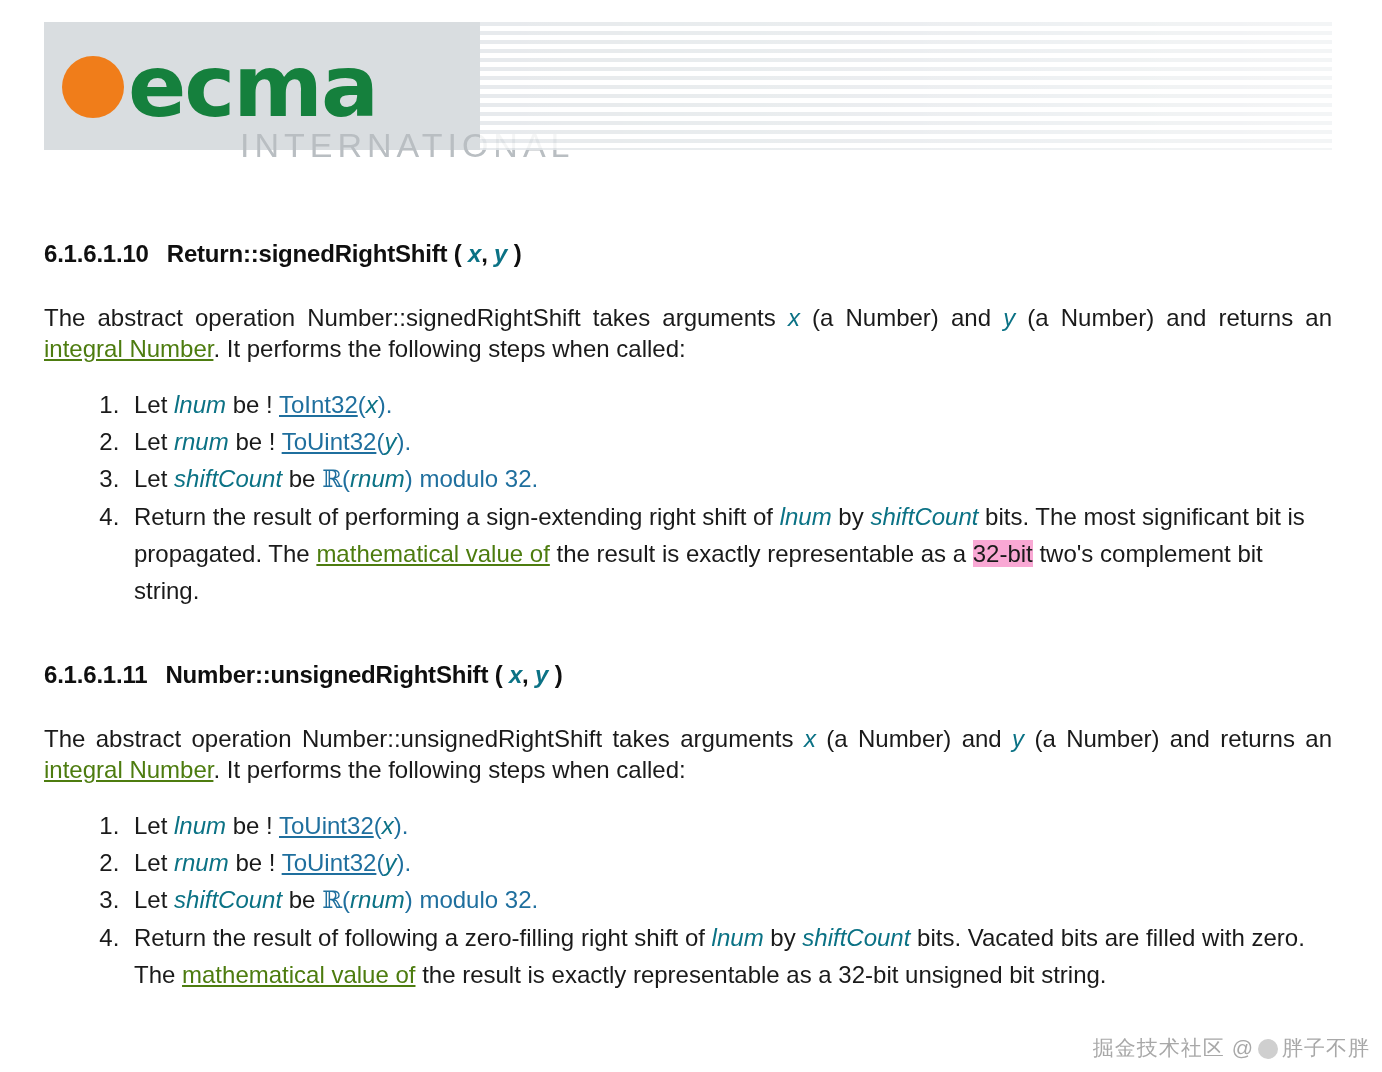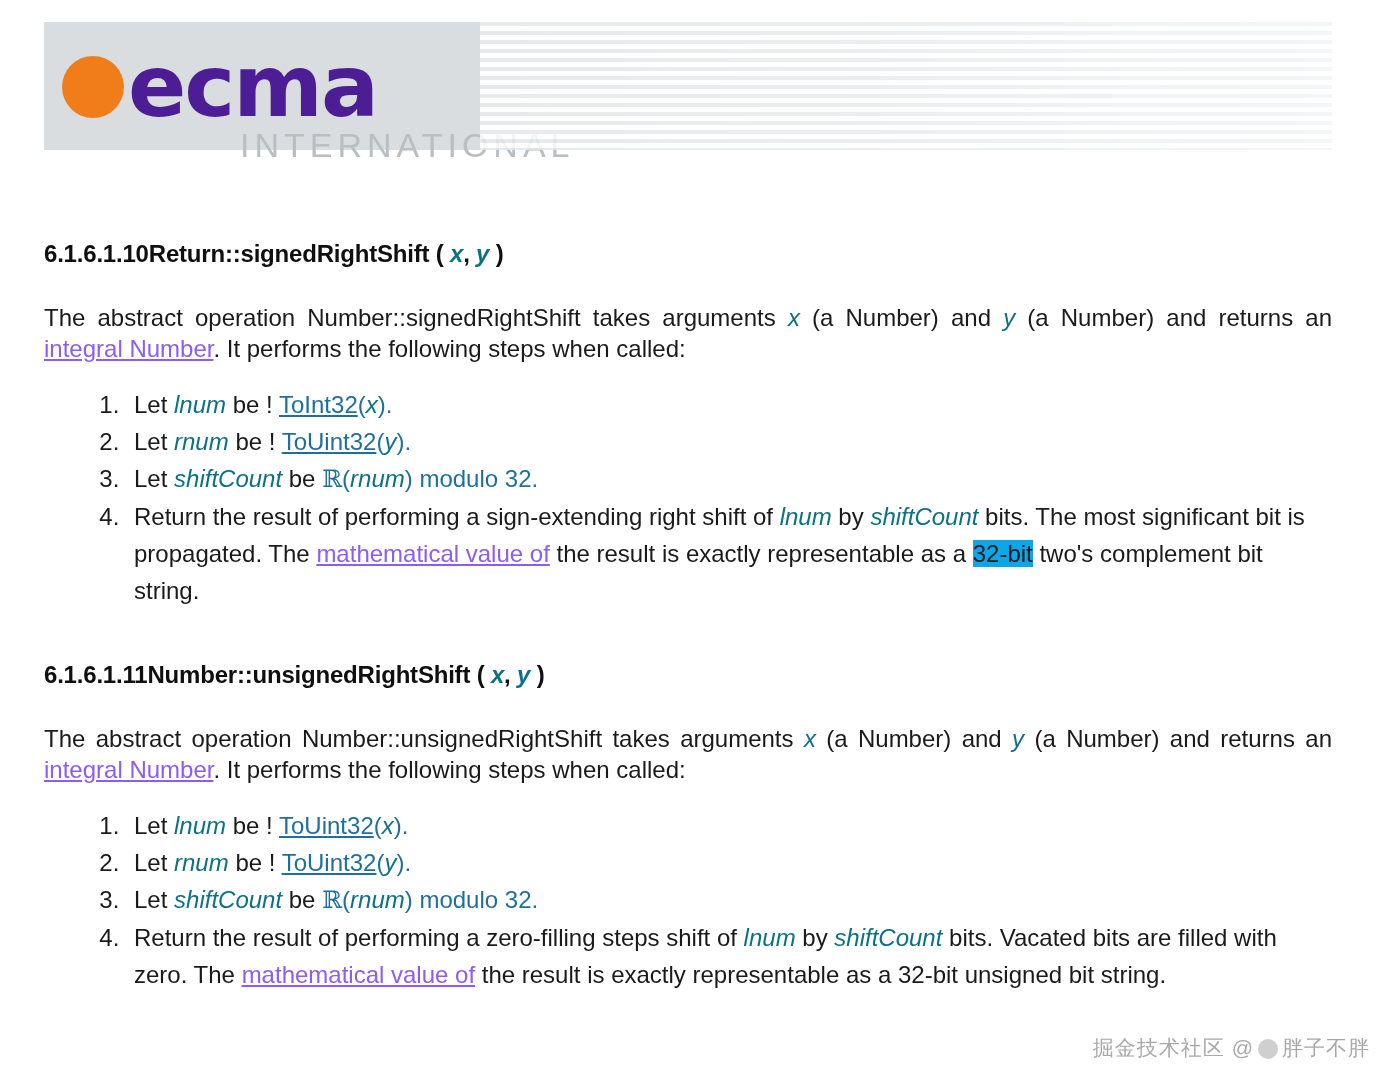--- a/index.html
+++ b/index.html
@@ -65,21 +65,21 @@
   }
   .ecma-word {
     position: absolute;
     left: 84px;
     top: 14px;
     font-family: "DejaVu Sans", sans-serif;
     font-size: 86px;
     line-height: 100px;
     font-weight: 700;
     letter-spacing: -2px;
-    color: #4c1d95;
+    color: #15803d;
   }
   .ecma-sub {
     position: absolute;
     left: 196px;
     top: 104px;
     font-family: "Liberation Sans", sans-serif;
     font-size: 34px;
     letter-spacing: 5px;
     color: #b9bec2;
     font-weight: 400;
@@ -93,21 +93,21 @@
     width: 1288px;
   }
 
   h3.clause {
     font-size: 24px;
     font-weight: 700;
     margin: 0 0 34px 0;
     color: #0f0f0f;
     letter-spacing: -0.2px;
   }
-  h3.clause .num { }
+  h3.clause .num { margin-right: 18px; }
 
   p.para {
     font-size: 24px;
     line-height: 31px;
     margin: 0 0 22px 0;
     text-align: justify;
     color: #1a1a1a;
   }
 
   ol.steps {
@@ -117,23 +117,23 @@
     line-height: 37px;
   }
   ol.steps li {
     margin: 0;
     padding-left: 8px;
   }
   ol.steps li::marker { color: #1a1a1a; }
 
   .var { font-style: italic; color: #0b7285; }
   .ref { color: #1f6f9e; }
-  .link { color: #8b5cf6; }
+  .link { color: #4d7c0f; }
   .bb { font-family: "DejaVu Serif", serif; color: #1f6f9e; }
-  .hl { background: #0ea5e9; }
+  .hl { background: #f9a8d4; }
 
   .section-gap { height: 44px; }
 
   
   .watermark {
     position: absolute;
     right: 12px;
     bottom: 10px;
     font-size: 21px;
     color: #a8a8a8;
@@ -201,21 +201,21 @@
     <li>
       <span>Let </span><span class="var">lnum</span><span> be ! </span><a class="ref" href="#">ToUint32</a><span class="ref">(</span><span class="var">x</span><span class="ref">).</span>
     </li>
     <li>
       <span>Let </span><span class="var">rnum</span><span> be ! </span><a class="ref" href="#">ToUint32</a><span class="ref">(</span><span class="var">y</span><span class="ref">).</span>
     </li>
     <li>
       <span>Let </span><span class="var">shiftCount</span><span> be </span><span class="bb">ℝ</span><span class="ref">(</span><span class="var">rnum</span><span class="ref">) modulo 32.</span>
     </li>
     <li>
-      <span>Return the result of performing a zero-filling steps shift of </span><span class="var">lnum</span><span> by </span><span class="var">shiftCount</span><span> bits. Vacated bits are filled with zero. The </span><a class="link" href="#">mathematical value of</a><span> the result is exactly representable as a 32-bit unsigned bit string.</span>
+      <span>Return the result of following a zero-filling right shift of </span><span class="var">lnum</span><span> by </span><span class="var">shiftCount</span><span> bits. Vacated bits are filled with zero. The </span><a class="link" href="#">mathematical value of</a><span> the result is exactly representable as a 32-bit unsigned bit string.</span>
     </li>
   </ol>
 
 </div>
 
 <div class="watermark">
   <span>掘金技术社区 @</span><span class="wm-avatar"></span><span>胖子不胖</span>
 </div>
 
 </body></html>

